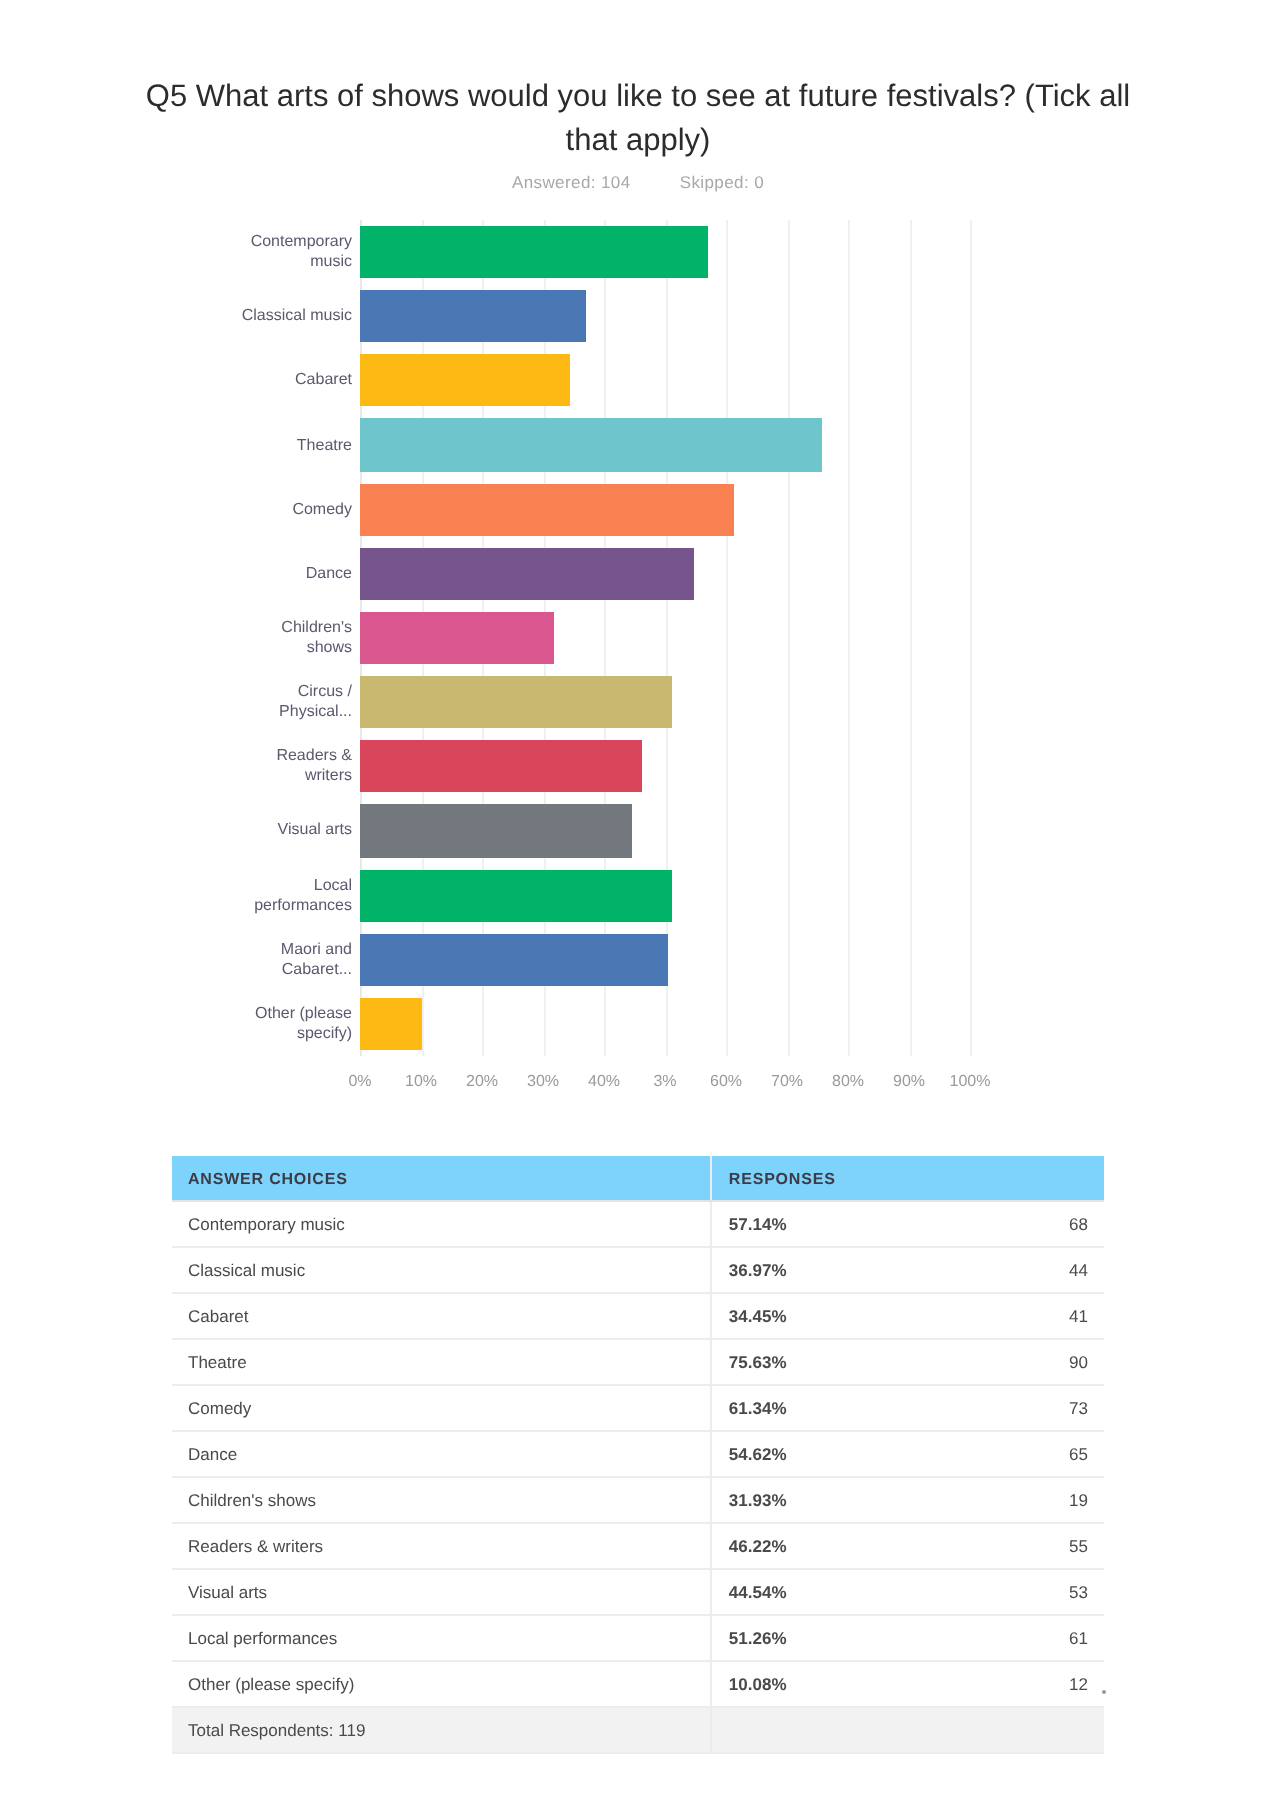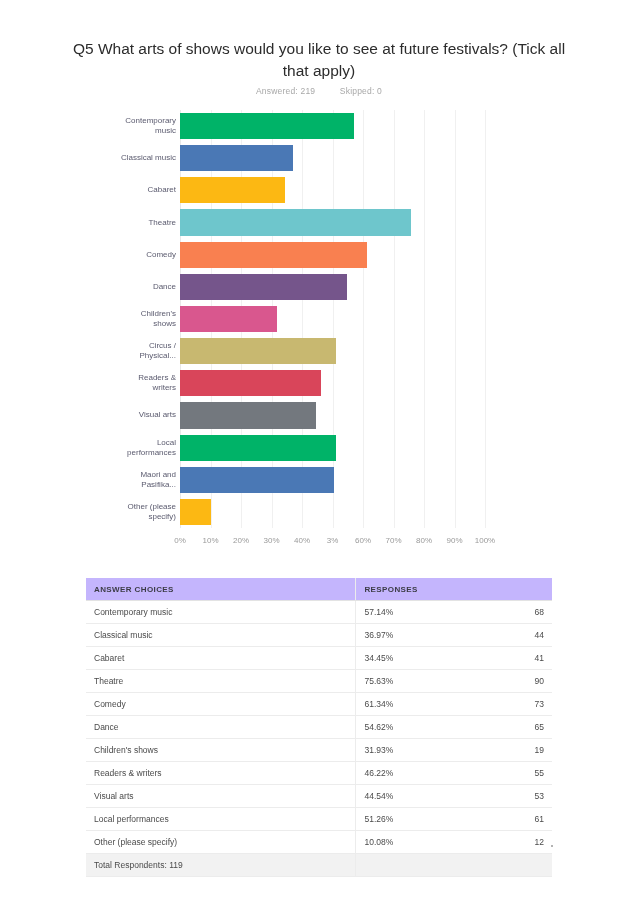--- a/index.html
+++ b/index.html
@@ -135,39 +135,39 @@
     width: 466px;
     background: #fff;
   }
   table.data-table {
     width: 466px;
     border-collapse: collapse;
     font-size: 8.5px;
     color: #4a4a4a;
   }
   table.data-table th {
-    background: #c4b5fd;
+    background: #7dd3fc;
     text-align: left;
     font-size: 8px;
     font-weight: bold;
     letter-spacing: 0.4px;
     color: #3c3c46;
     padding: 7px 8px 6px 8px;
     border-bottom: 1px solid #e3e3e3;
   }
   table.data-table td {
     padding: 6px 8px 6px 8px;
     border-bottom: 1px solid #ececec;
     vertical-align: middle;
   }
   .col-choice { width: 286px; }
   .col-pct    { width: 110px; }
   .col-count  { width: 70px; text-align: right; }
   th.col-count { text-align: right; }
-  td.col-pct, th.col-pct { border-left: 1px solid #ececec; }
+  td.col-pct, th.col-pct { border-left: 1px solid #ececec; font-weight: bold; }
   .total-row td {
     background: #f2f2f2;
     border-bottom: 1px solid #e3e3e3;
     color: #4a4a4a;
   }
   .corner-dot {
     position: absolute;
     left: 551px;
     top: 845px;
     width: 2px;
@@ -175,21 +175,21 @@
     background: #9a9a9a;
     border-radius: 50%;
   }
 </style>
 </head>
 <body>
 
 <div class="question-title">Q5 What arts of shows would you like to see at future festivals? (Tick all that apply)</div>
 
 <div class="meta-line">
-  <span class="meta-answered">Answered: 219</span>
+  <span class="meta-answered">Answered: 104</span>
   <span class="meta-skipped">Skipped: 0</span>
 </div>
 
 <div class="chart-area">
   <div class="chart-inner">
     <div class="plot">
       <div class="gridlines">
           <div class="gridline axis0" style="left: 0px;"></div>
           <div class="gridline" style="left: 30.5px;"></div>
           <div class="gridline" style="left: 61px;"></div>
@@ -241,21 +241,21 @@
           </div>
           <div class="row" style="top: 289.385px;">
             <div class="cat-label" style="height: 26.1538px; top: 3px;">Visual arts</div>
             <div class="bar" style="width: 135.847px; background: rgb(115, 120, 126); height: 26.1538px; top: 3px;"></div>
           </div>
           <div class="row" style="top: 321.538px;">
             <div class="cat-label" style="height: 26.1538px; top: 3px;">Local performances</div>
             <div class="bar" style="width: 156.343px; background: rgb(0, 179, 104); height: 26.1538px; top: 3px;"></div>
           </div>
           <div class="row" style="top: 353.692px;">
-            <div class="cat-label" style="height: 26.1538px; top: 3px;">Maori and Pasifika...</div>
+            <div class="cat-label" style="height: 26.1538px; top: 3px;">Maori and Cabaret...</div>
             <div class="bar" style="width: 153.781px; background: rgb(74, 120, 181); height: 26.1538px; top: 3px;"></div>
           </div>
           <div class="row" style="top: 385.846px;">
             <div class="cat-label" style="height: 26.1538px; top: 3px;">Other (please specify)</div>
             <div class="bar" style="width: 30.744px; background: rgb(252, 184, 19); height: 26.1538px; top: 3px;"></div>
           </div>
         </div>
     </div>
     <div class="xaxis">
         <div class="xtick" style="left: 0px;">0%</div>

